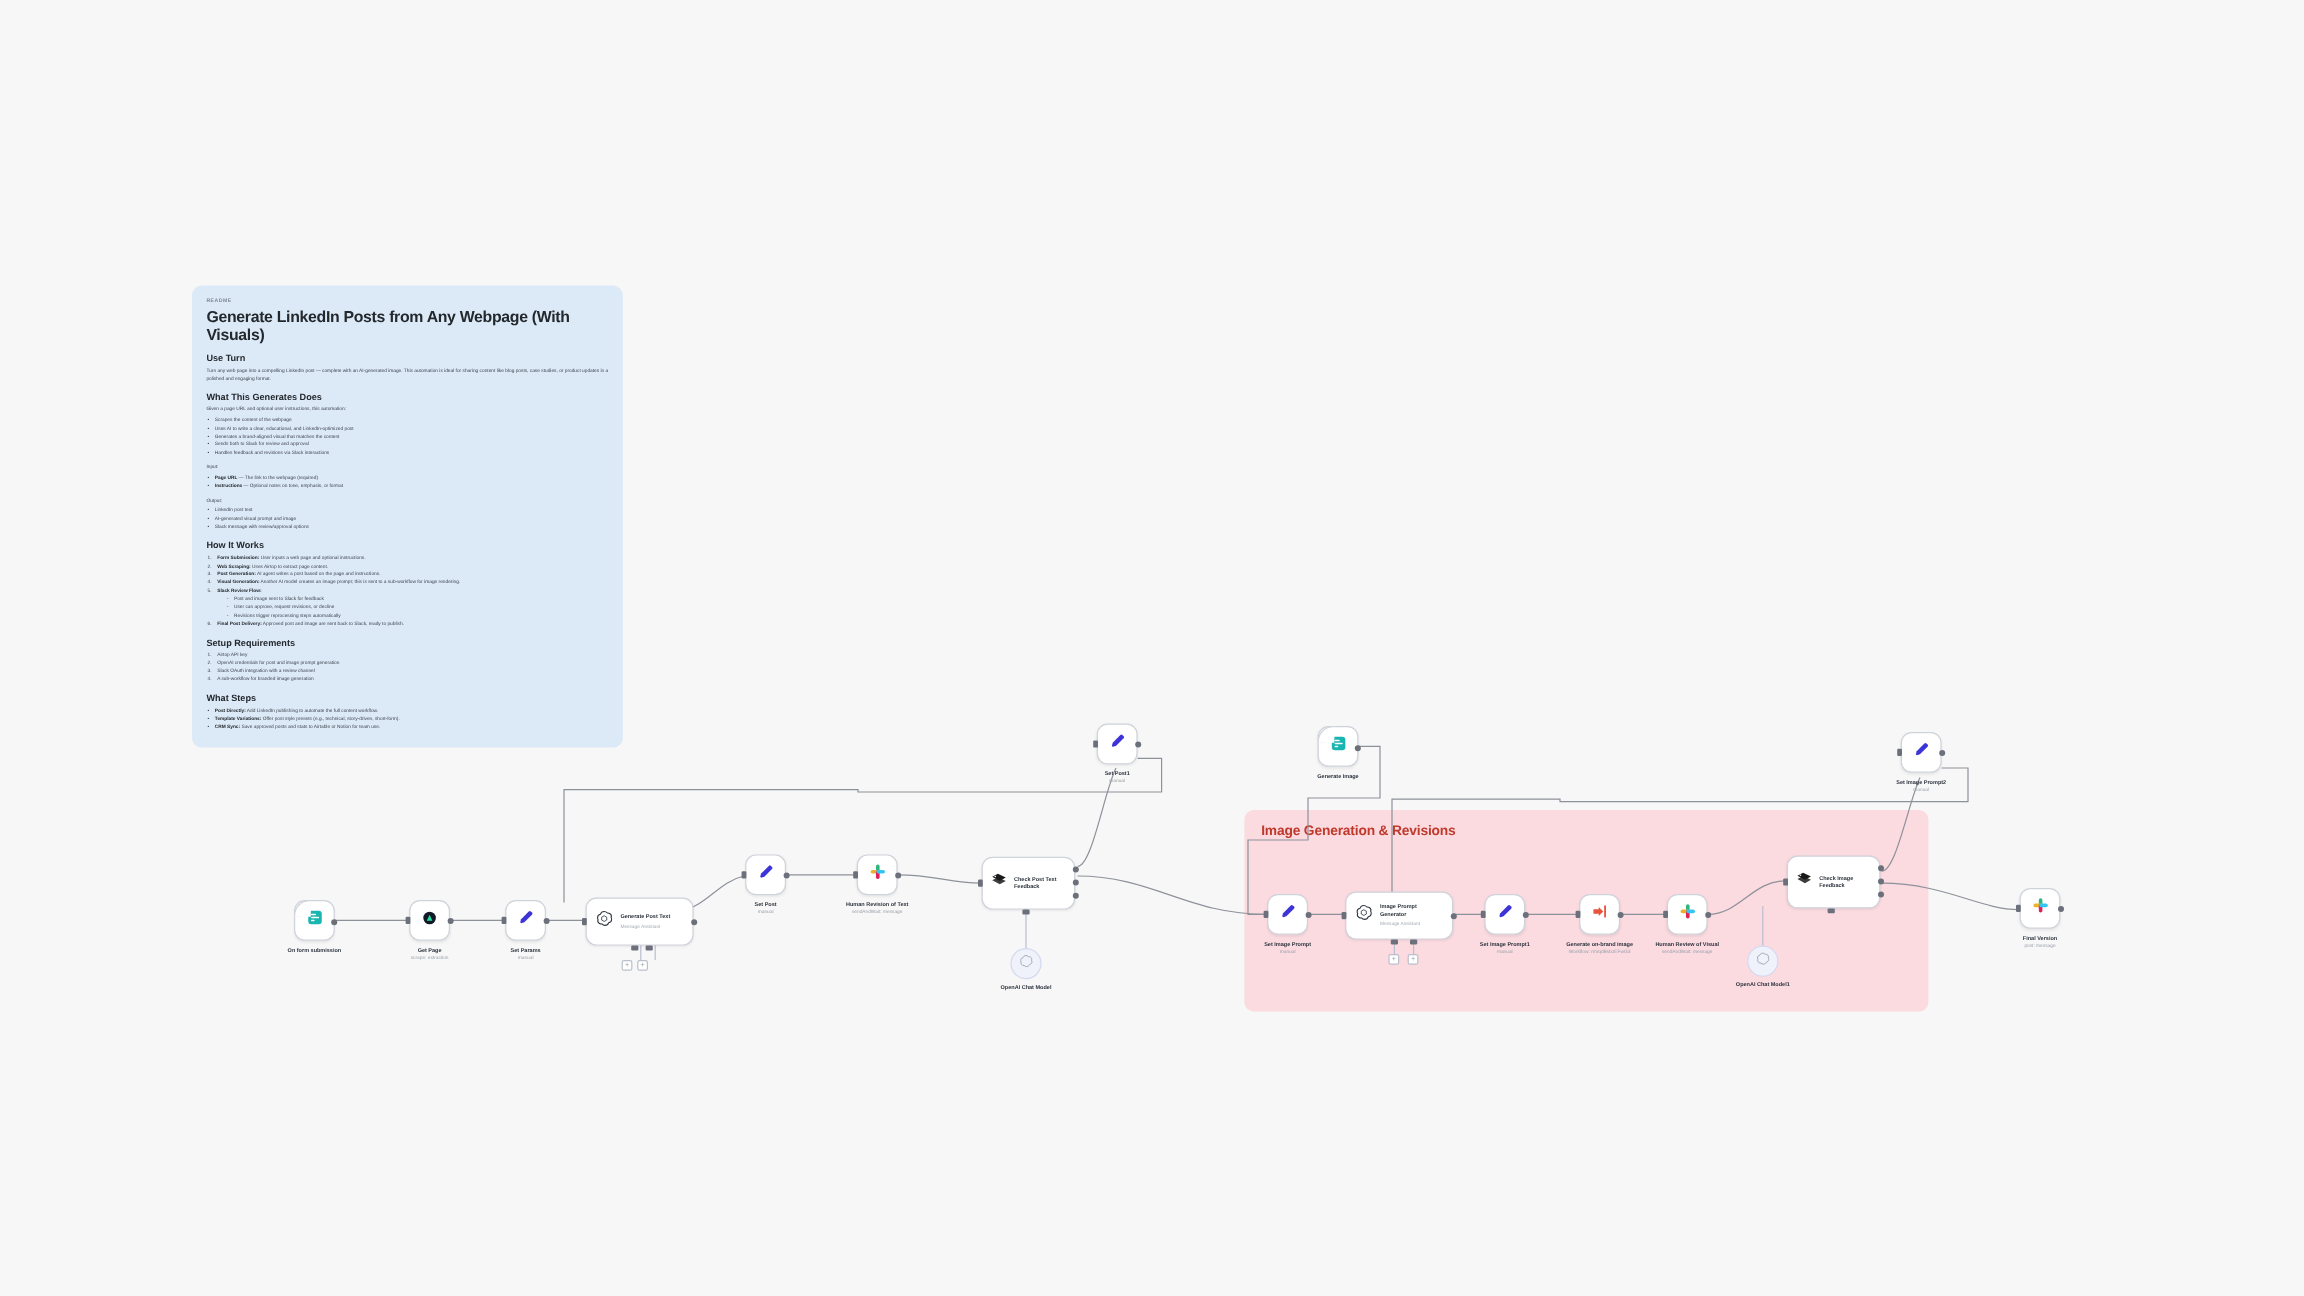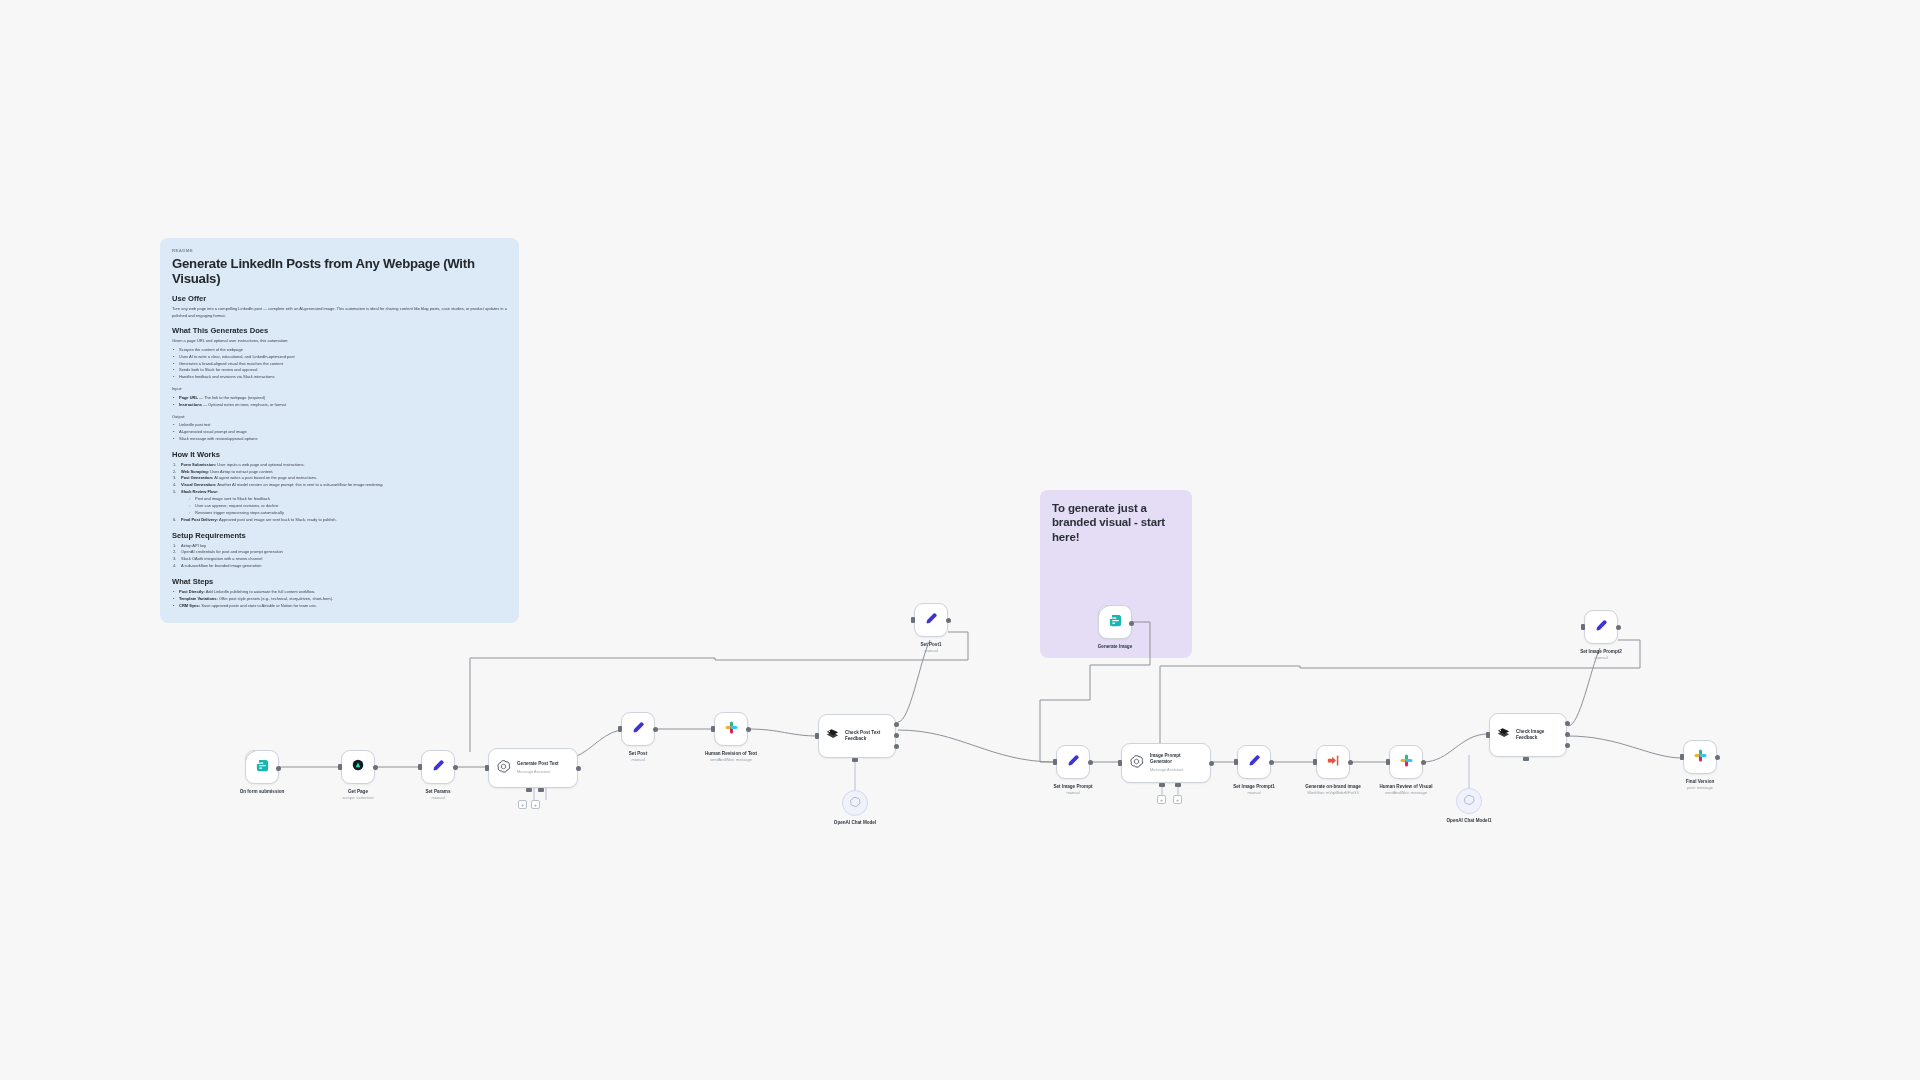--- a/index.html
+++ b/index.html
@@ -106,21 +106,21 @@
 </style>
 </head>
 <body>
 
 <div id="canvas">
 
   <div class="sticky sticky-readme">
     <div class="readme-tag">README</div>
     <div class="readme-h1">Generate LinkedIn Posts from Any Webpage (With Visuals)</div>
 
-    <div class="readme-h2">Use Offer</div>
+    <div class="readme-h2">Use Turn</div>
     <div class="readme-p">Turn any web page into a compelling LinkedIn post — complete with an AI-generated image. This automation is ideal for sharing content like blog posts, case studies, or product updates in a polished and engaging format.</div>
 
     <div class="readme-h2">What This Generates Does</div>
     <div class="readme-p">Given a page URL and optional user instructions, this automation:</div>
     <ul class="readme-ul">
       <li>Scrapes the content of the webpage</li>
       <li>Uses AI to write a clear, educational, and LinkedIn-optimized post</li>
       <li>Generates a brand-aligned visual that matches the content</li>
       <li>Sends both to Slack for review and approval</li>
       <li>Handles feedback and revisions via Slack interactions</li>
@@ -165,25 +165,25 @@
 
     <div class="readme-h2">What Steps</div>
     <ul class="readme-ul">
       <li><span class="b">Post Directly:</span><span> Add LinkedIn publishing to automate the full content workflow.</span></li>
       <li><span class="b">Template Variations:</span><span> Offer post style presets (e.g., technical, story-driven, short-form).</span></li>
       <li><span class="b">CRM Sync:</span><span> Save approved posts and stats to Airtable or Notion for team use.</span></li>
     </ul>
   </div>
 
 
-  <div class="sticky sticky-purple sticky-branded">
-    <div class="sticky-title t-dark">To generate just a branded visual - start here!</div>
-  </div>
-
-
+
+
+  <div class="sticky sticky-pink">
+    <div class="sticky-title t-red">Image Generation &amp; Revisions</div>
+  </div>
 
 
   <svg class="wires">
 
     <path class="w" d="M 271,767 L 340,767"></path>
 
     <path class="w" d="M 375,767 L 420,767"></path>
 
     <path class="w" d="M 455,767 L 487,767"></path>
 

